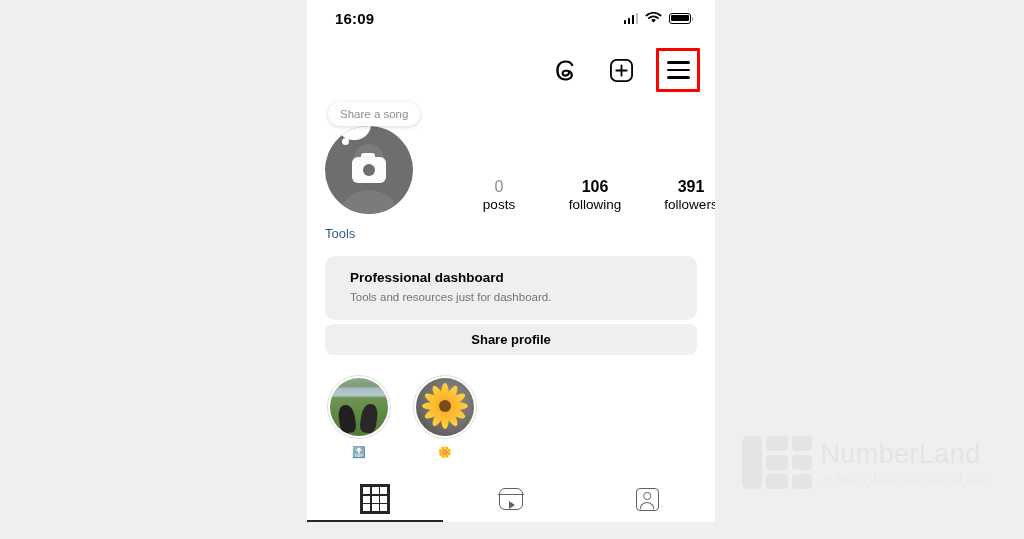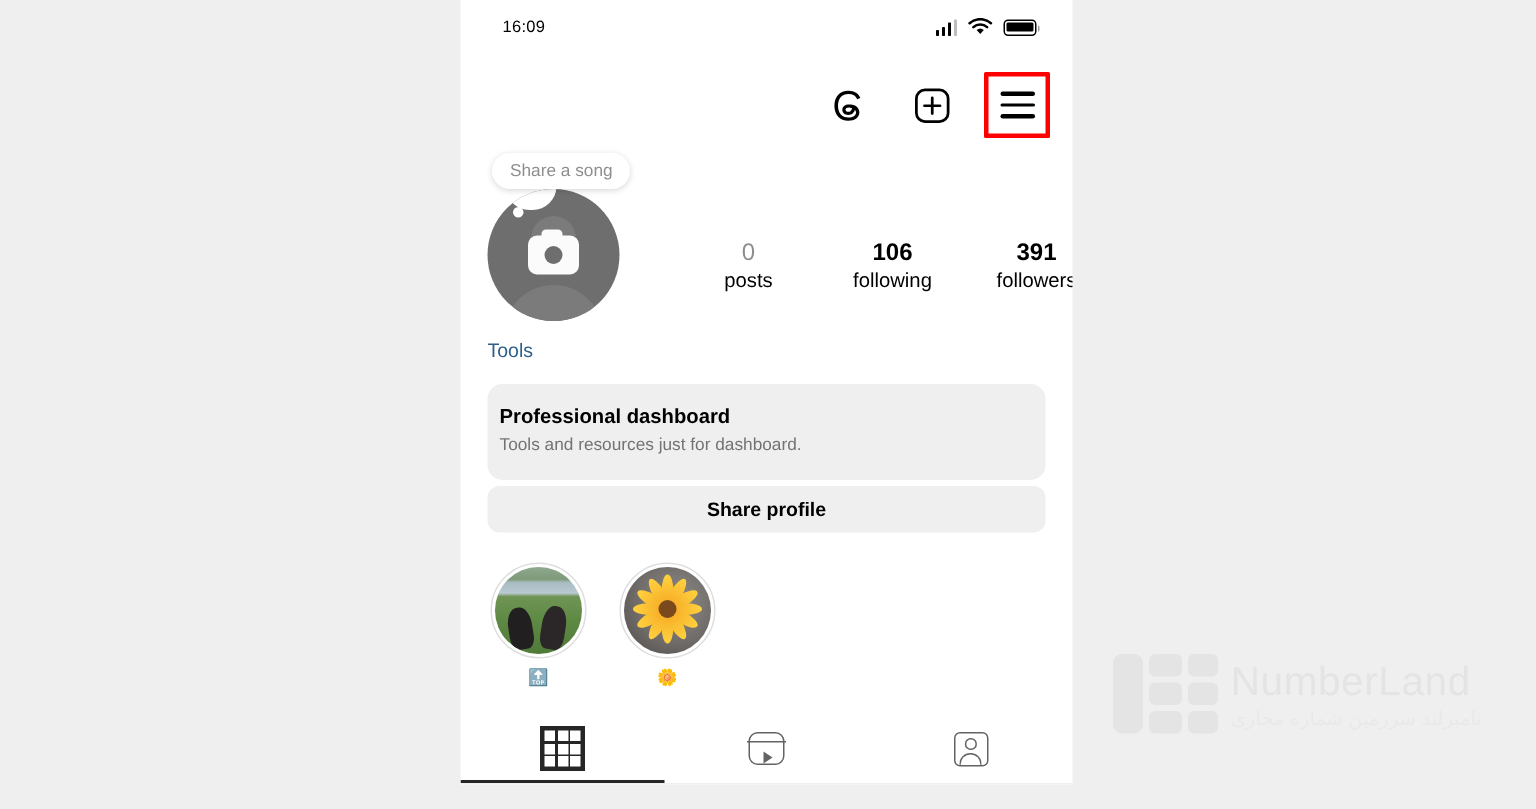--- a/index.html
+++ b/index.html
@@ -32,22 +32,22 @@
     top: 0; left: 0;
     width: 100%;
     height: 36px;
     display: flex;
     align-items: center;
     justify-content: space-between;
     padding: 0 24px 0 28px;
     box-sizing: border-box;
   }
   .status-time {
-    font-size: 11px;
-    font-weight: normal;
+    font-size: 15px;
+    font-weight: bold;
     color: #000;
     letter-spacing: 0.2px;
   }
   .status-icons {
     display: flex;
     align-items: center;
     gap: 7px;
   }
 
   
@@ -127,21 +127,21 @@
     border-radius: 2px;
   }
 
   
   .profile-row {
     position: absolute;
     top: 126px;
     left: 0;
     width: 100%;
     display: flex;
-    align-items: center;
+    align-items: flex-end;
     padding-left: 18px;
     box-sizing: border-box;
   }
   .avatar-wrap {
     position: relative;
     width: 88px;
     height: 88px;
     flex: 0 0 auto;
   }
   .avatar {
@@ -265,21 +265,21 @@
 
   
   .dashboard {
     position: absolute;
     top: 256px;
     left: 18px;
     width: 372px;
     box-sizing: border-box;
     background: #efefef;
     border-radius: 10px;
-    padding: 13px 14px 15px 8px;
+    padding: 13px 14px 15px 25px;
   }
   .dashboard .title {
     font-size: 13.5px;
     font-weight: bold;
     color: #000;
     line-height: 18px;
   }
   .dashboard .sub {
     font-size: 11.5px;
     color: #737373;

